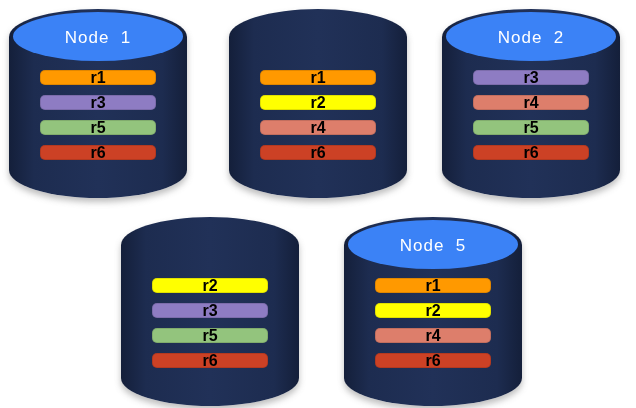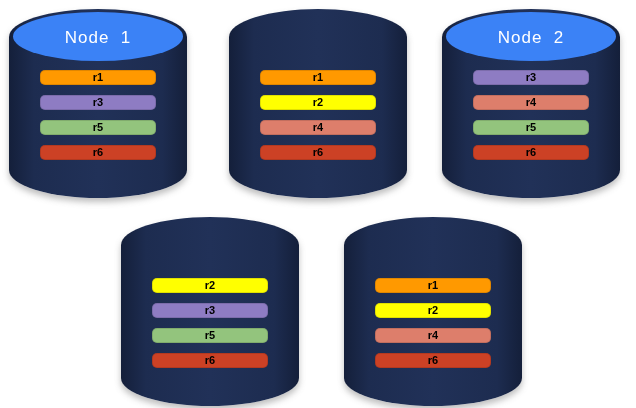--- a/index.html
+++ b/index.html
@@ -67,21 +67,21 @@
     width: 116px;
     height: 15px;
     border-radius: 5px;
     display: flex;
     align-items: center;
     justify-content: center;
     box-shadow: inset 0 0 0 1px rgba(0,0,0,0.12);
   }
   .bar span {
     color: #000000;
-    font-size: 11px;
+    font-size: 16px;
     font-weight: bold;
     line-height: 1;
   }
 </style>
 </head>
 <body>
 
 <div class="stage">
     <div class="cylinder pos0">
     <div class="cyl-body"></div>
@@ -152,20 +152,23 @@
         <div class="bar" style="background: rgb(147, 196, 125);">
           <span>r5</span>
         </div>
         <div class="bar" style="background: rgb(204, 65, 37);">
           <span>r6</span>
         </div>
       </div>
   </div>
     <div class="cylinder pos4">
     <div class="cyl-body"></div>
+    <div class="cyl-top">
+      <span class="node-label">Node  5</span>
+    </div>
     <div class="bars">
         <div class="bar" style="background: rgb(255, 153, 0);">
           <span>r1</span>
         </div>
         <div class="bar" style="background: rgb(255, 255, 0);">
           <span>r2</span>
         </div>
         <div class="bar" style="background: rgb(221, 126, 107);">
           <span>r4</span>
         </div>

